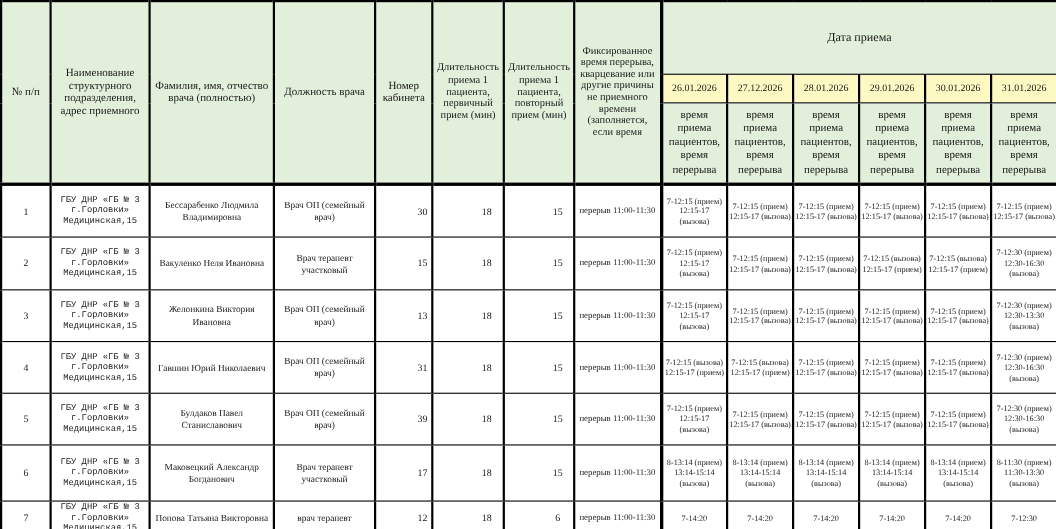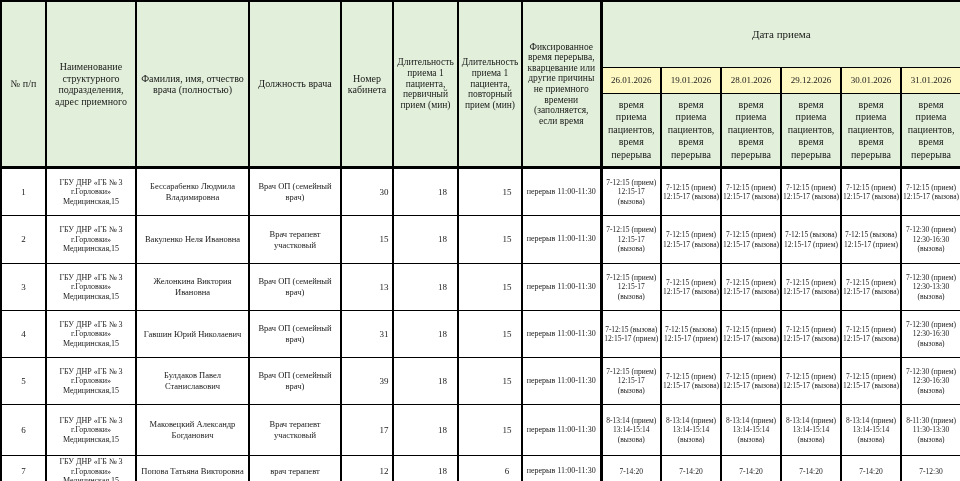--- a/index.html
+++ b/index.html
@@ -30,21 +30,21 @@
   th.hdr-fixed{font-size:9.5px;line-height:1.12;margin-left:20px;}
   th.hdr-dur{font-size:9.5px;text-align:center;}
   th.date-group{height:63px;font-size:11px;}
   th.date-cell{background:#fef9c3;font-size:9px;height:21px;line-height:1.0;padding:2px 1px;}
   th.subhdr-cell{font-size:10px;height:70px;line-height:1.25;}
   .date-start{border-left-width:3px;margin-top:28px;}
   
   tbody td{background:#ffffff;font-size:8.5px;}
   tbody tr:first-child td{border-top-width:3px;}
   td.c-num{font-size:9px;}
-  td.c-department{font-size:8px;line-height:1.2;}
+  td.c-department{font-size:8px;line-height:1.2;font-family:Liberation Mono, monospace;}
   td.c-doctor{font-size:8.5px;line-height:1.25;}
   td.c-position{font-size:8.5px;line-height:1.25;}
   td.c-cabinet,td.c-primary,td.c-repeat{font-size:9px;padding-left:36px;}
   td.c-break{font-size:8px;line-height:1.3;}
   td.c-sched{font-size:7.5px;line-height:1.25;padding:1px 1px;}
   tbody tr:nth-child(1){height:48px;}
   tbody tr:nth-child(2){height:48px;}
   tbody tr:nth-child(3){height:47px;}
   tbody tr:nth-child(4){height:47px;}
   tbody tr:nth-child(5){height:47px;}
@@ -78,23 +78,23 @@
       <th rowspan="3" class="hdr-main">Фамилия, имя, отчество врача (полностью)</th>
       <th rowspan="3" class="hdr-main">Должность врача</th>
       <th rowspan="3" class="hdr-main">Номер кабинета</th>
       <th rowspan="3" class="hdr-main hdr-dur">Длительность приема 1 пациента, первичный прием (мин)</th>
       <th rowspan="3" class="hdr-main hdr-dur">Длительность приема 1 пациента, повторный прием (мин)</th>
       <th rowspan="3" class="hdr-main hdr-fixed">Фиксированное время перерыва, кварцевание или другие причины не приемного времени (заполняется, если время</th>
       <th colspan="6" class="date-group date-start">Дата приема</th>
     </tr>
     <tr>
         <th class="date-cell date-start">26.01.2026</th>
-        <th class="date-cell">19.01.2026</th>
+        <th class="date-cell">27.12.2026</th>
         <th class="date-cell">28.01.2026</th>
-        <th class="date-cell">29.12.2026</th>
+        <th class="date-cell">29.01.2026</th>
         <th class="date-cell">30.01.2026</th>
         <th class="date-cell">31.01.2026</th>
       </tr>
     <tr>
         <th class="subhdr-cell date-start">время приема пациентов, время перерыва</th>
         <th class="subhdr-cell">время приема пациентов, время перерыва</th>
         <th class="subhdr-cell">время приема пациентов, время перерыва</th>
         <th class="subhdr-cell">время приема пациентов, время перерыва</th>
         <th class="subhdr-cell">время приема пациентов, время перерыва</th>
         <th class="subhdr-cell">время приема пациентов, время перерыва</th>

